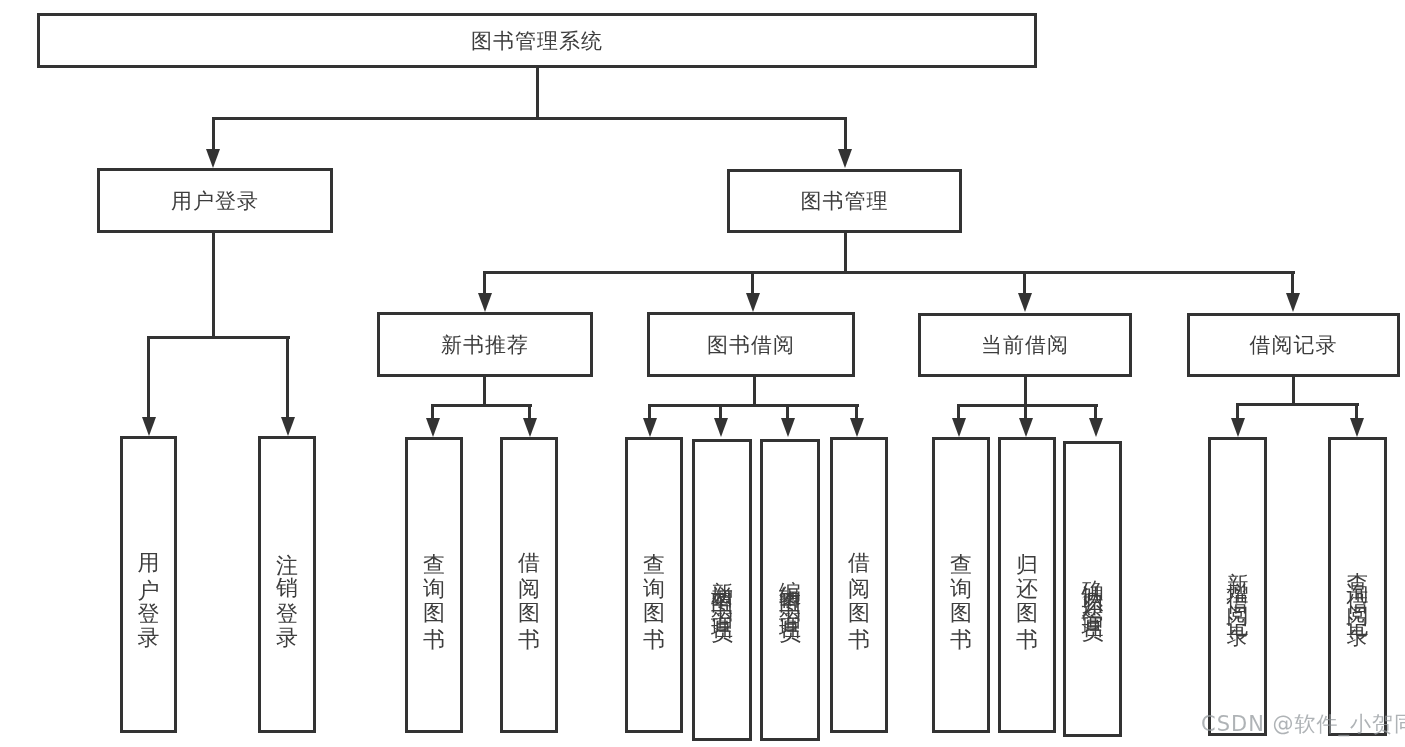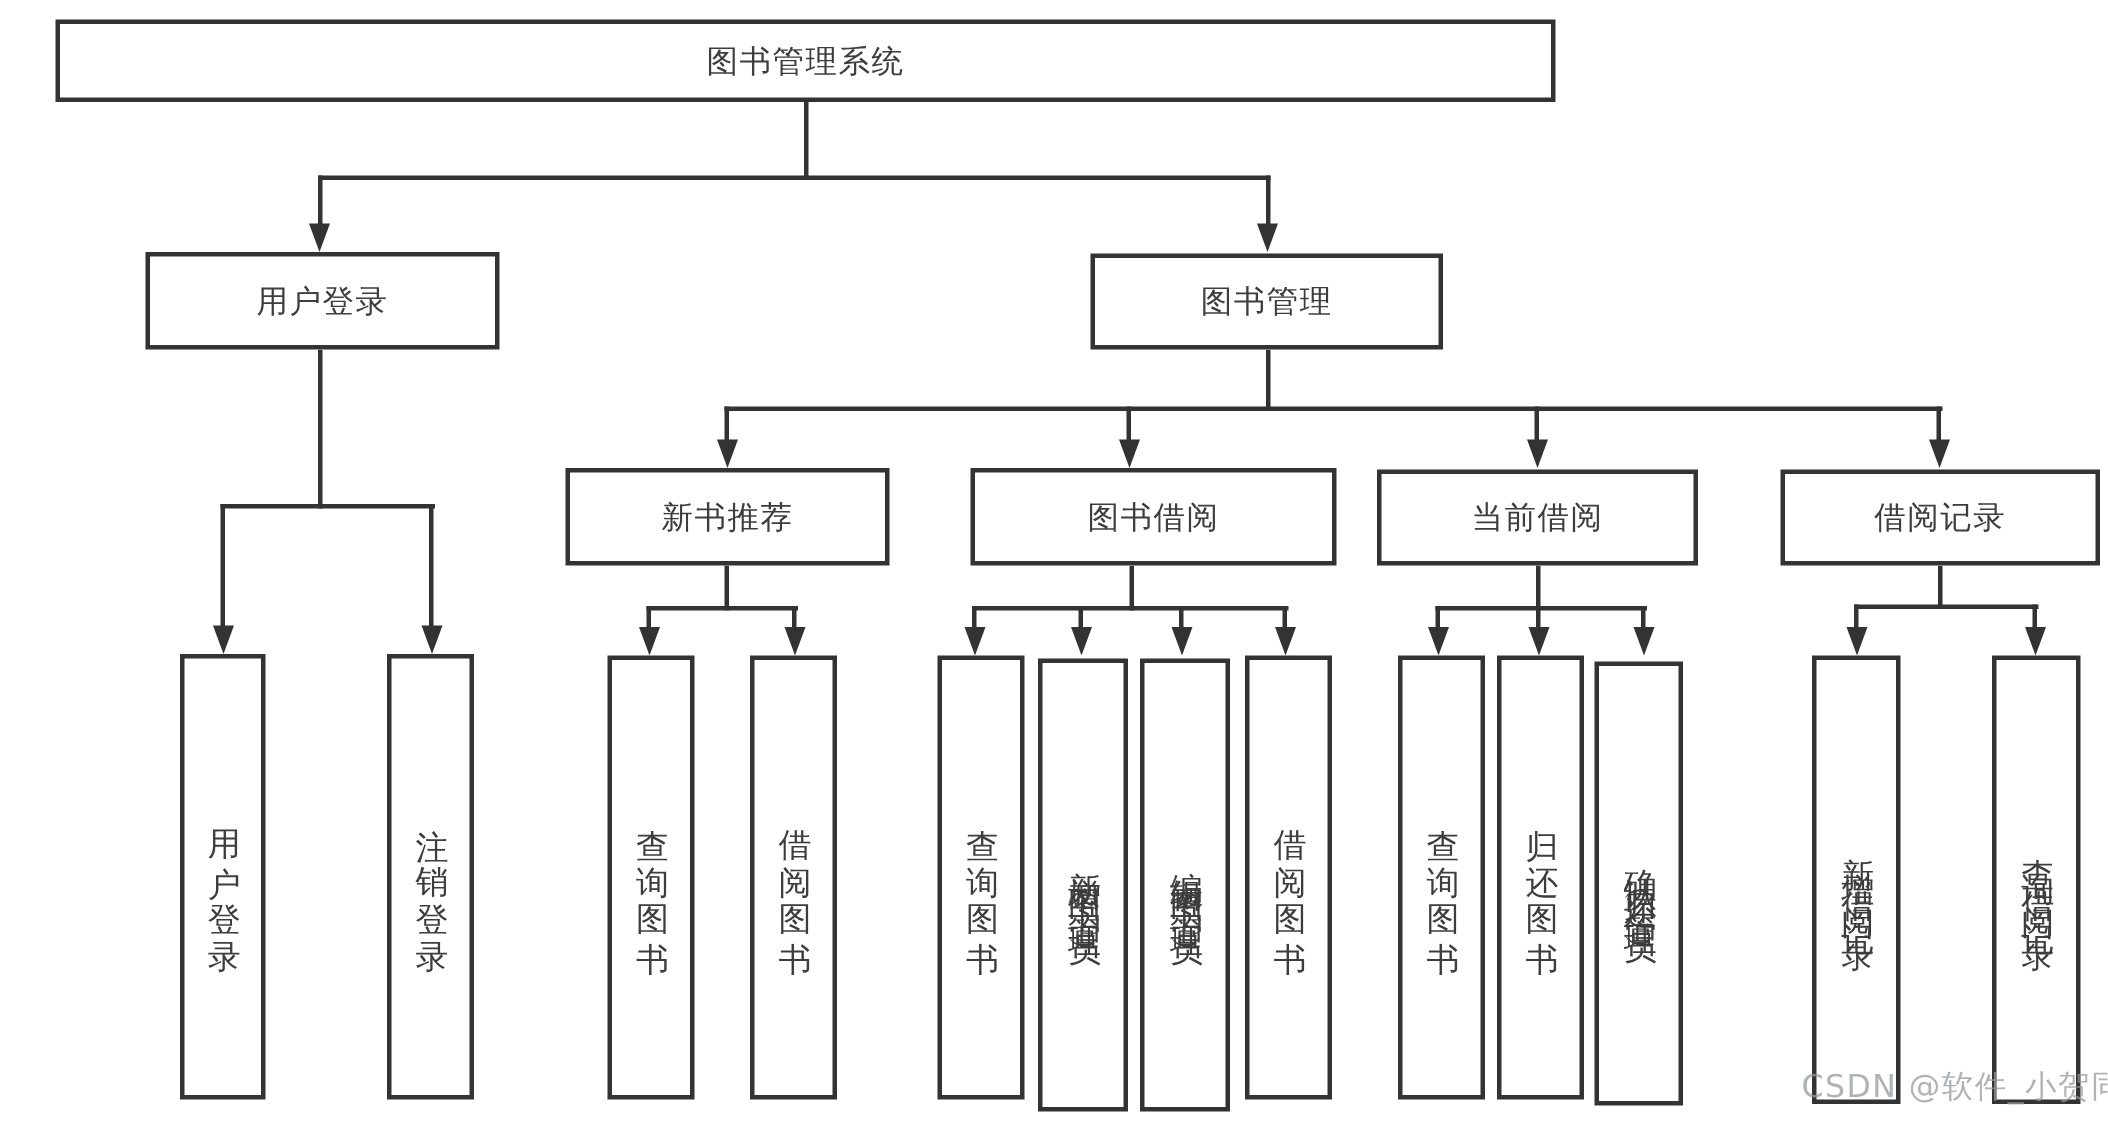--- a/index.html
+++ b/index.html
@@ -125,21 +125,21 @@
   </div>
 
   <div class="box" style="left:712px;top:169px;width:235px;height:64px;">
     <span class="hlabel">图书管理</span>
   </div>
 
   <div class="box" style="left:362px;top:312px;width:216px;height:65px;">
     <span class="hlabel">新书推荐</span>
   </div>
 
-  <div class="box" style="left:632px;top:312px;width:244px;height:65px;">
+  <div class="box" style="left:632px;top:312px;width:208px;height:65px;">
     <span class="hlabel">图书借阅</span>
   </div>
 
   <div class="box" style="left:1172px;top:313px;width:213px;height:64px;">
     <span class="hlabel">借阅记录</span>
   </div>
 
   <div class="box" style="left:903px;top:313px;width:214px;height:64px;">
     <span class="hlabel">当前借阅</span>
   </div>

